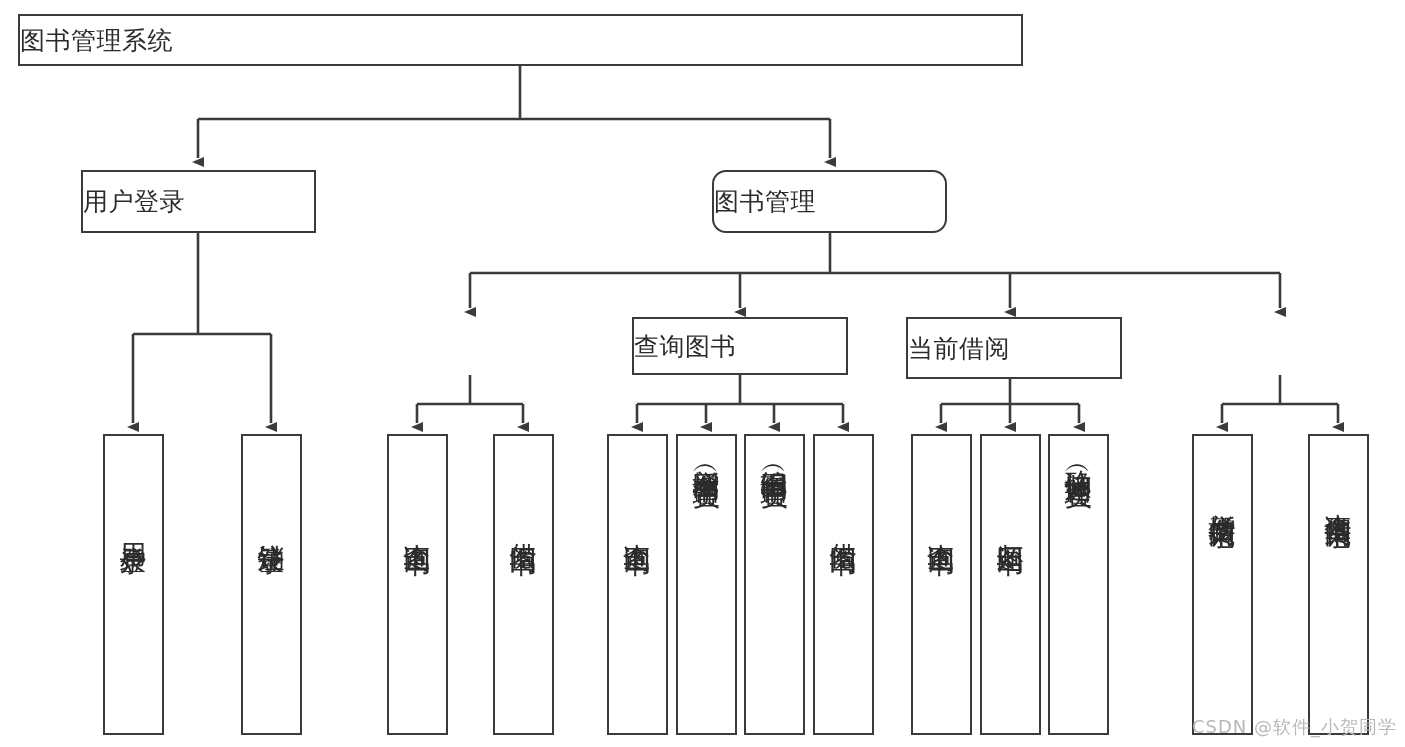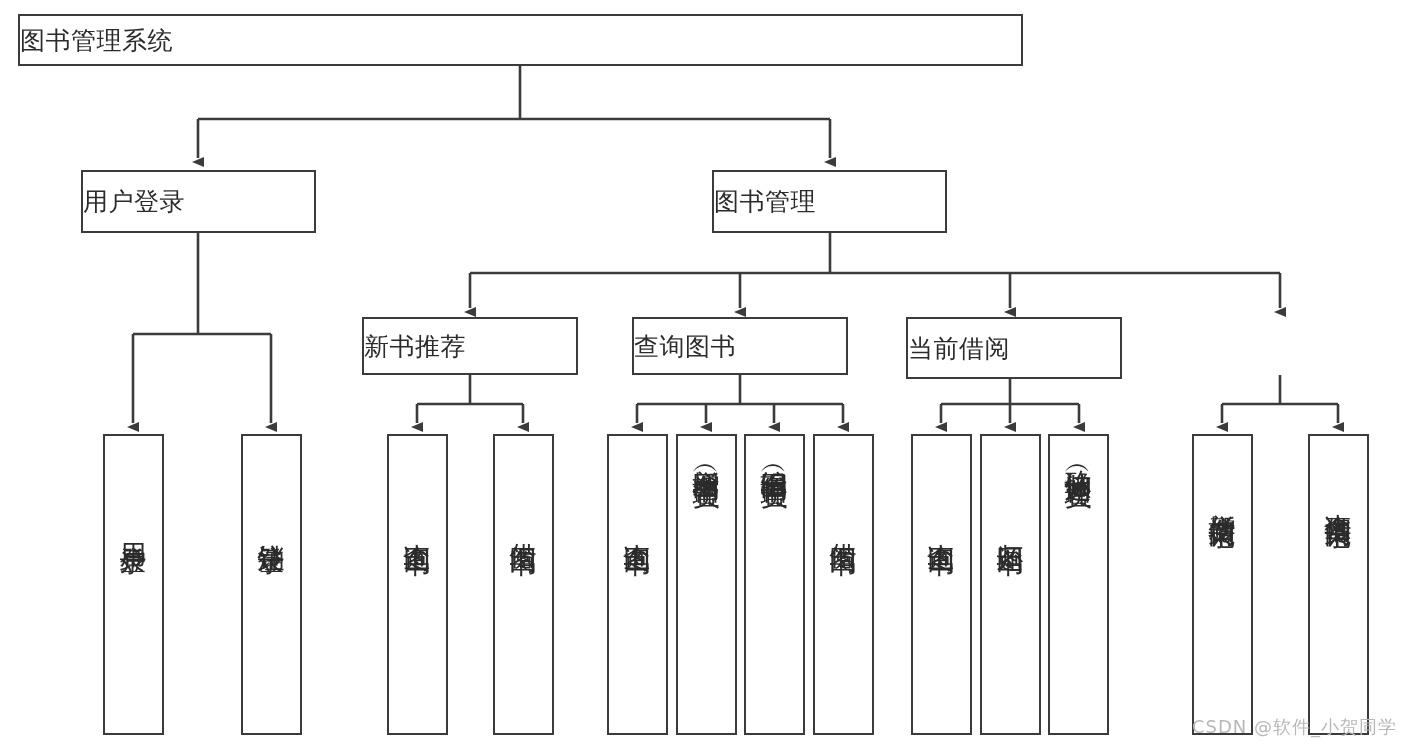--- a/index.html
+++ b/index.html
@@ -138,27 +138,24 @@
   </svg>
 
   <div class="node root horizontal" style="left:18px; top:14px; width:1005px; height:52px;">
     <span class="label">图书管理系统</span>
   </div>
 
   <div class="node horizontal" style="left:81px; top:170px; width:235px; height:63px;">
     <span class="label">用户登录</span>
   </div>
 
-  <div class="node horizontal" style="left:712px; top:170px; width:235px; height:63px;">
+  <div class="node horizontal" style="left:712px; top:170px; width:235px; height:63px;border-radius:14px;">
     <span class="label">图书管理</span>
   </div>
 
-  <div class="node horizontal" style="left:362px; top:317px; width:216px; height:58px;">
-    <span class="label">新书推荐</span>
-  </div>
 
   <div class="node horizontal" style="left:632px; top:317px; width:216px; height:58px;">
     <span class="label">查询图书</span>
   </div>
 
   <div class="node horizontal" style="left:906px; top:317px; width:216px; height:62px;">
     <span class="label">当前借阅</span>
   </div>
 
 

